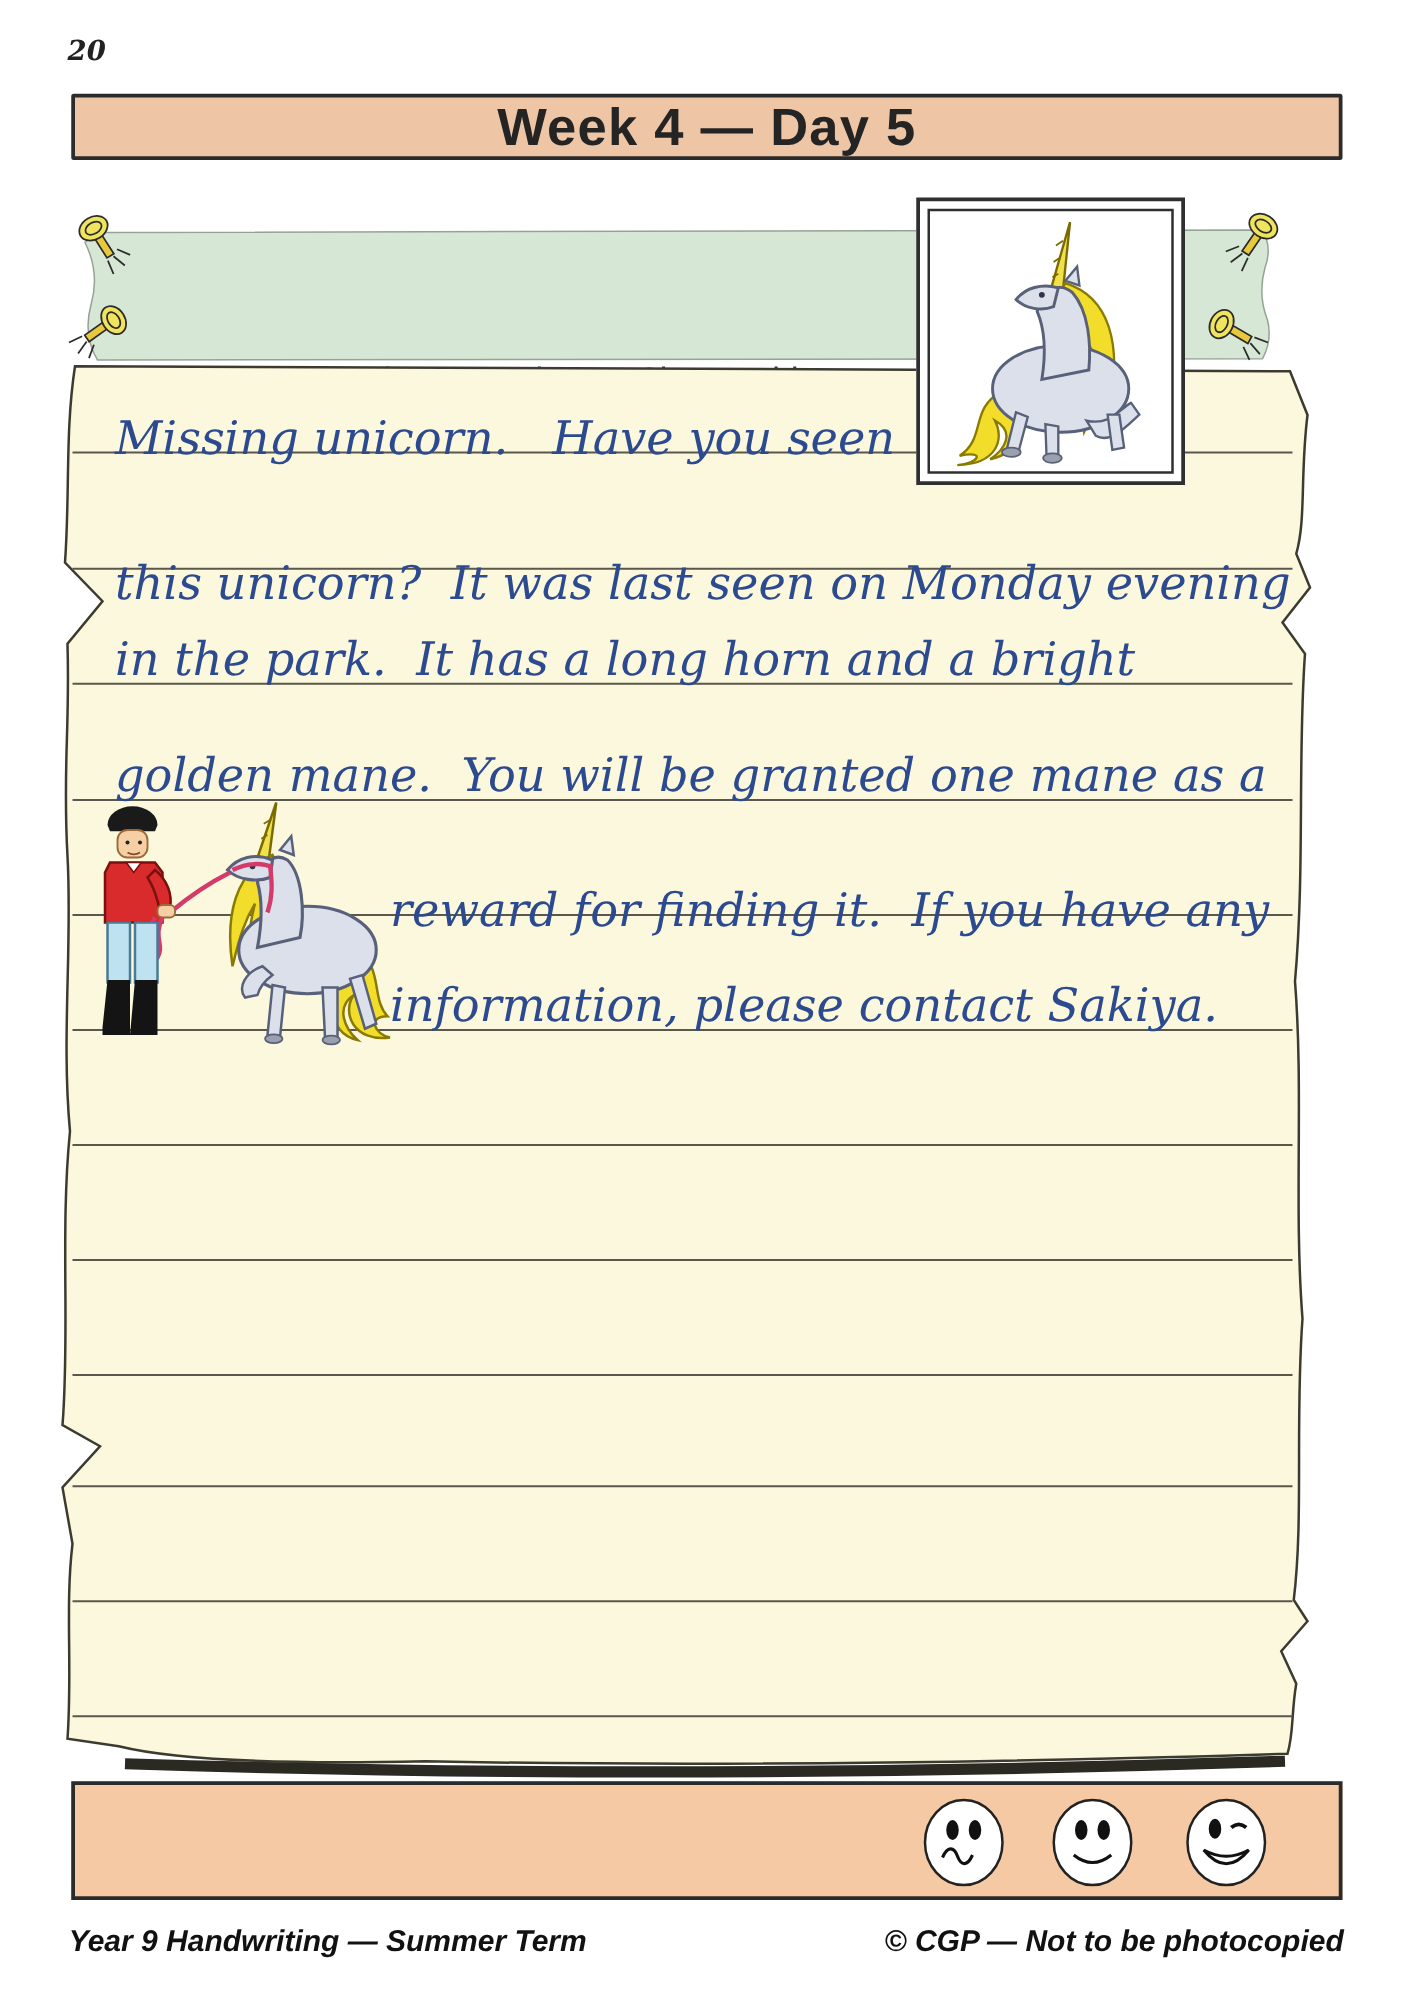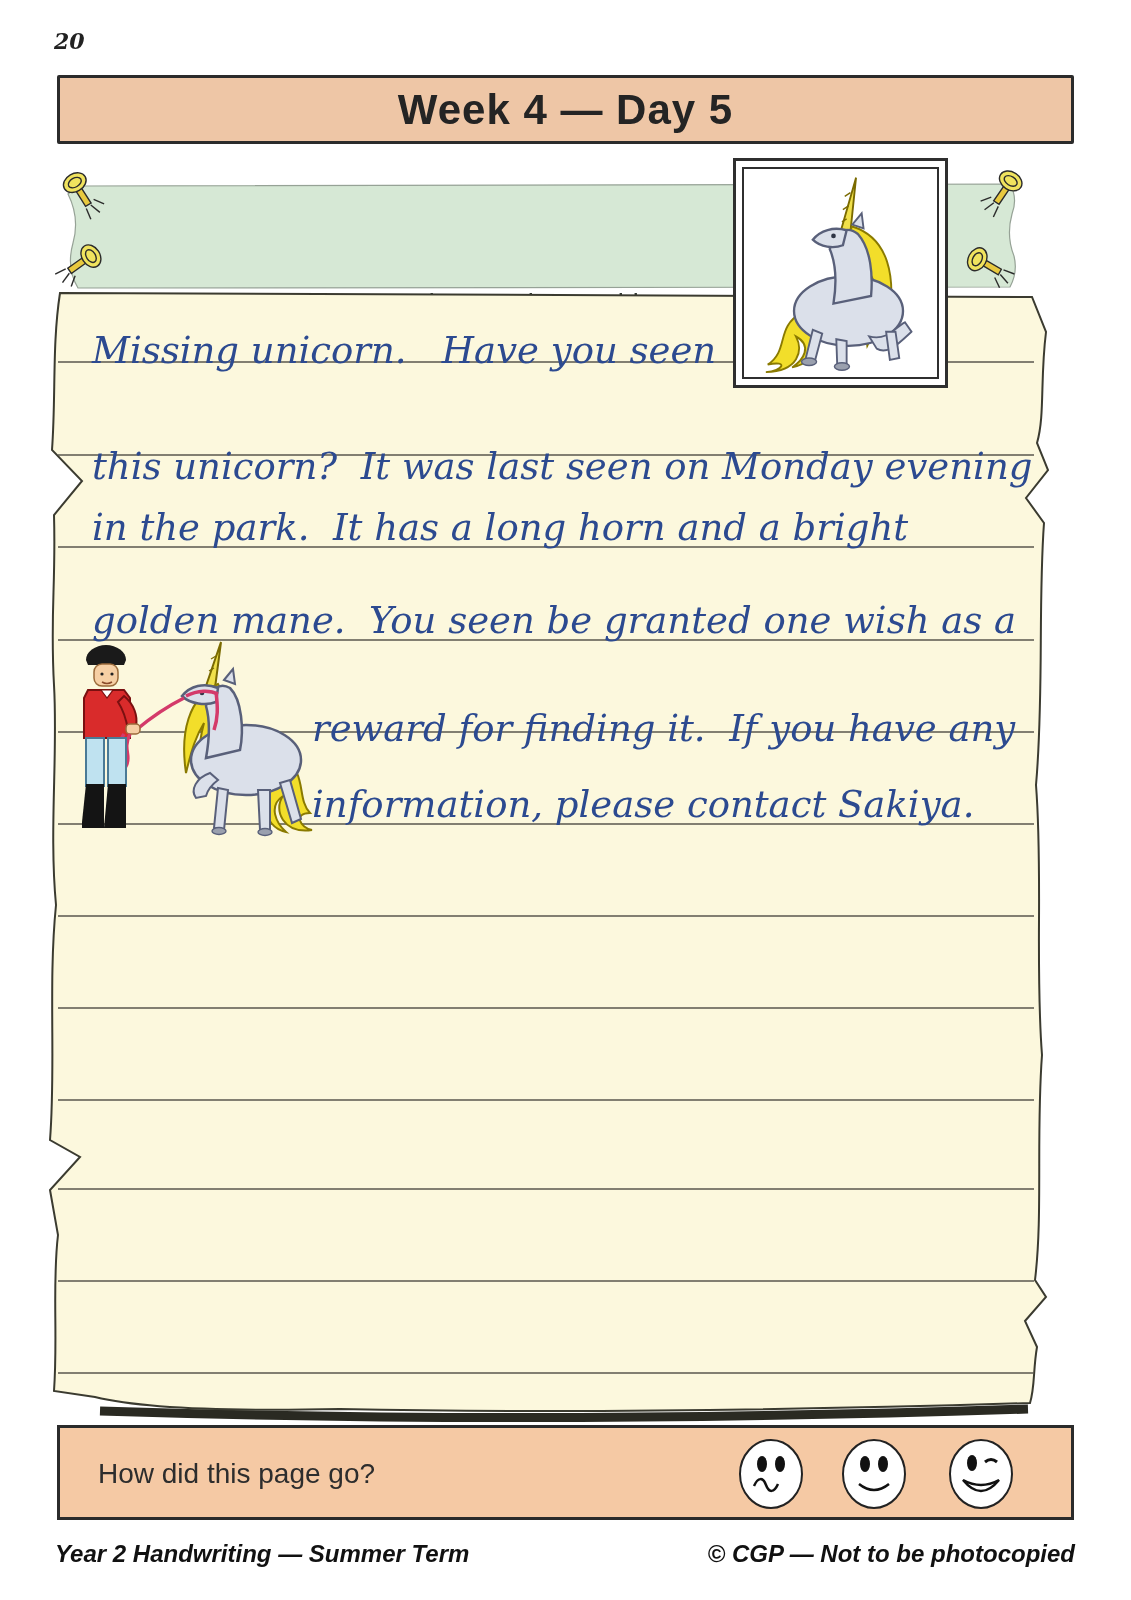--- a/index.html
+++ b/index.html
@@ -1,21 +1,21 @@
 <!DOCTYPE html>
 <html><head>
 <meta charset="utf-8">
 <style>
   * { margin:0; padding:0; box-sizing:border-box; }
   body { background:#ffffff; font-family:"Liberation Sans", sans-serif; }
   .page { position:relative; width:1131px; height:1600px; background:#ffffff; overflow:hidden;padding-left:44px; }
 
   .page-num { position:absolute; left:54px; top:28px; font-style:italic; font-size:22px; font-weight:600; color:#222; font-family:"DejaVu Serif", serif; }
 
-  .header-bar { position:absolute; left:57px; top:75px; width:1017px; height:69px;
+  .header-bar { position:absolute; left:57px; top:75px; width:1017px; height:53px;
     background:#eec6a6; border:3px solid #2b2b2b; border-radius:2px;
     display:flex; align-items:center; justify-content:center; }
   .header-bar .title { font-size:42px; font-weight:bold; color:#242424; letter-spacing:1px; }
 
   .banner-svg { position:absolute; left:58px; top:180px; z-index:1; }
   .instruction-text { position:absolute; left:118px; top:192px; z-index:2; font-size:27px; color:#323a32; line-height:45px; white-space:pre; }
 
   .pin { position:absolute; z-index:6; width:52px; height:52px; }
 
   .paper-svg { position:absolute; left:40px; top:285px; z-index:3; }
@@ -129,21 +129,21 @@
       <line x1="18" y1="815" x2="994" y2="815"></line>
       <line x1="18" y1="904" x2="994" y2="904"></line>
       <line x1="18" y1="996" x2="994" y2="996"></line>
       <line x1="18" y1="1088" x2="994" y2="1088"></line>
     </g>
   </svg>
 
   <div class="hw" style="left:92px;  top:328px;">Missing unicorn.   Have you seen</div>
   <div class="hw" style="left:92px;  top:413px;margin-top:31px;">this unicorn?  It was last seen on Monday evening</div>
   <div class="hw" style="left:92px;  top:505px;">in the park.  It has a long horn and a bright</div>
-  <div class="hw" style="left:92px;  top:598px;">golden mane.  You seen be granted one wish as a</div>
+  <div class="hw" style="left:92px;  top:598px;">golden mane.  You will be granted one mane as a</div>
   <div class="hw" style="left:312px; top:706px;">reward for finding it.  If you have any</div>
   <div class="hw" style="left:312px; top:782px;">information, please contact Sakiya.</div>
 
   <div class="frame">
     <div class="frame-inner">
       <svg width="190" height="202" viewBox="0 0 200 215">
 
         <path d="M 58,150 C 30,165 45,190 22,205 C 45,200 38,212 20,213 C 55,212 60,190 52,175 C 70,185 60,200 48,208 C 78,202 78,172 62,158 Z" fill="#f2de2a" stroke="#8a7a00" stroke-width="2"></path>
 
         <polygon points="116,6 100,62 110,64" fill="#f0e04a" stroke="#7a6a00" stroke-width="2"></polygon>
@@ -213,21 +213,20 @@
     <path d="M 62,96 C 54,112 64,118 58,128 C 52,118 48,108 56,96" fill="none" stroke="#d43a6a" stroke-width="3.5"></path>
 
     <rect x="18" y="100" width="18" height="48" fill="#bfe2f0" stroke="#4a7a96" stroke-width="2"></rect>
     <rect x="40" y="100" width="18" height="48" fill="#bfe2f0" stroke="#4a7a96" stroke-width="2"></rect>
 
     <path d="M 18,146 L 36,146 L 36,190 L 14,190 L 14,184 Z" fill="#141414"></path>
     <path d="M 40,146 L 58,146 L 58,190 L 36,190 Z" fill="#141414"></path>
   </svg>
 
   <div class="feedback-bar">
-    <div class="feedback-q">How did this page go?</div>
 
     <span class="face sad">
       <svg width="70" height="76" viewBox="0 0 70 76">
         <ellipse cx="35" cy="38" rx="31" ry="34" fill="#ffffff" stroke="#222" stroke-width="2"></ellipse>
         <ellipse cx="26" cy="28" rx="5" ry="8" fill="#111"></ellipse>
         <ellipse cx="44" cy="28" rx="5" ry="8" fill="#111"></ellipse>
         <path d="M 18,50 c 4,-9 9,-9 12,-1 c 3,8 8,8 12,-1" fill="none" stroke="#111" stroke-width="2.5"></path>
       </svg>
     </span>
     <span class="face neutral">
@@ -242,17 +241,17 @@
       <svg width="70" height="76" viewBox="0 0 70 76">
         <ellipse cx="35" cy="38" rx="31" ry="34" fill="#ffffff" stroke="#222" stroke-width="2"></ellipse>
         <ellipse cx="26" cy="27" rx="5" ry="8" fill="#111"></ellipse>
         <path d="M 39,26 q 6,-5 12,0" fill="none" stroke="#111" stroke-width="3"></path>
         <path d="M 17,44 q 18,22 36,0 q -18,10 -36,0 z" fill="#ffffff" stroke="#111" stroke-width="2.5"></path>
       </svg>
     </span>
   </div>
 
   <div class="footer">
-    <span>Year 2 Handwriting — Summer Term</span>
+    <span>Year 9 Handwriting — Summer Term</span>
     <span>© CGP — Not to be photocopied</span>
   </div>
 
 </div>
 
 </body></html>

